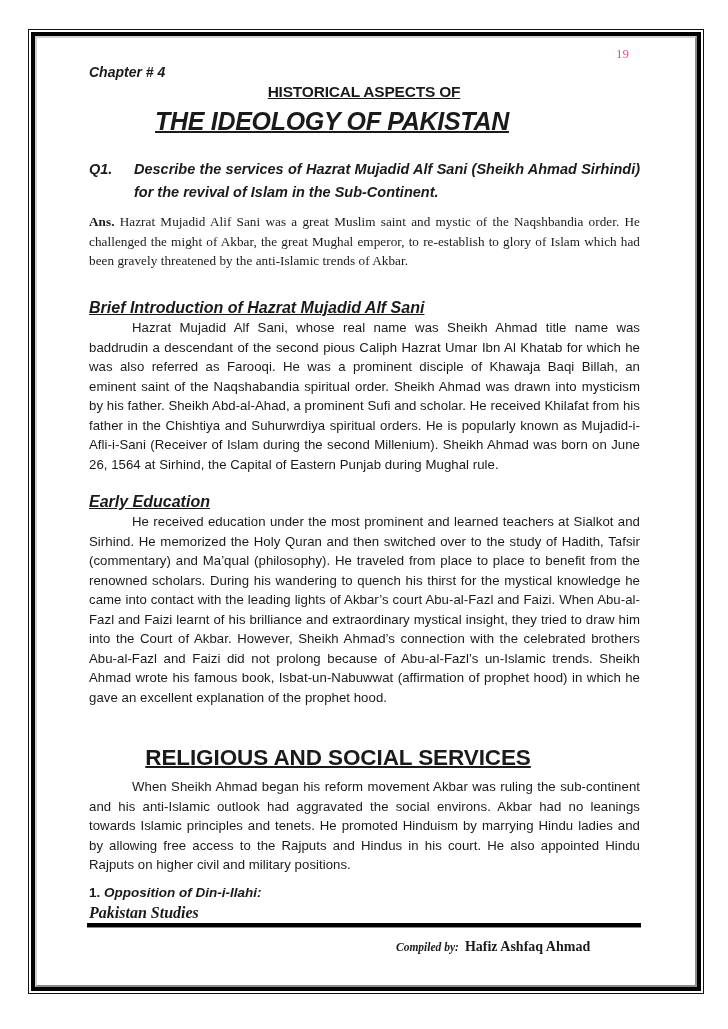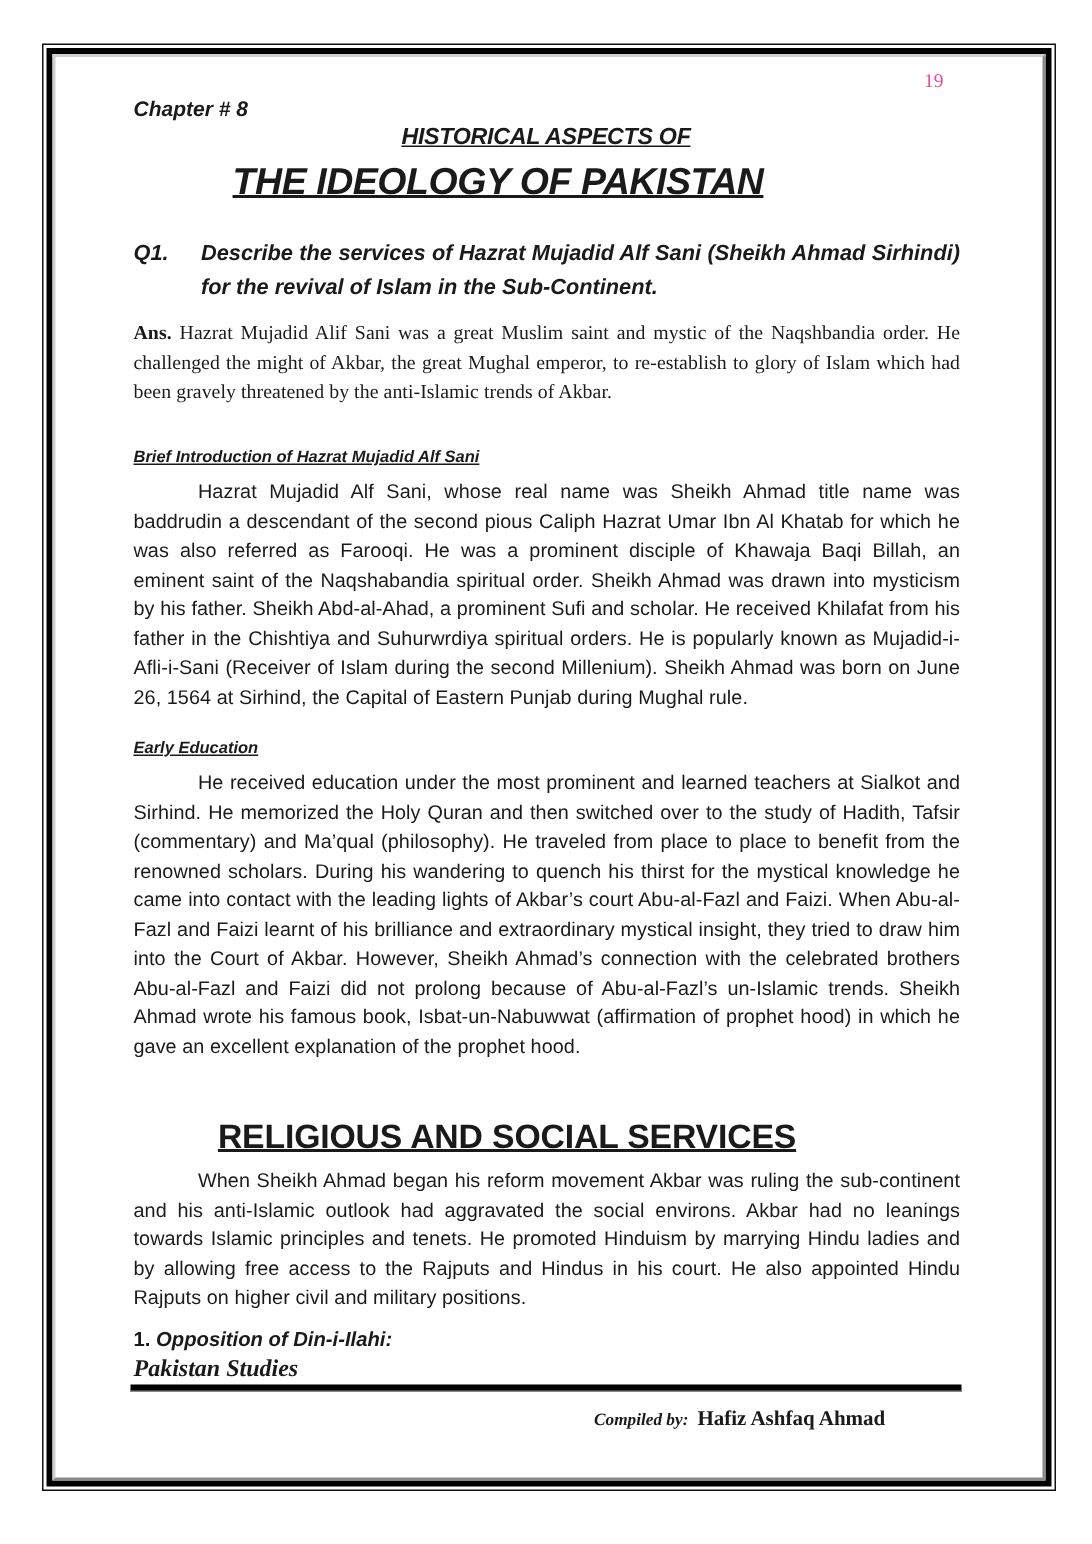--- a/index.html
+++ b/index.html
@@ -63,21 +63,20 @@
     font-style: italic;
   }
   .heading-sub {
     position: absolute;
     left: 0;
     width: 728px;
     top: 83px;
     text-align: center;
     font-size: 15.5px;
     font-weight: bold;
-    font-style: italic;
     text-decoration: underline;
     letter-spacing: -0.2px;
   }
   .heading-main {
     position: absolute;
     left: 0;
     width: 664px;
     top: 107px;
     text-align: center;
     font-size: 25px;
@@ -117,21 +116,21 @@
     line-height: 19.5px;
     text-align: justify;
     letter-spacing: 0.05px;
   }
   .indent { text-indent: 43px; }
   .ans-label { font-weight: bold; }
 
   .sub-heading {
     position: absolute;
     left: 89px;
-    font-size: 11px;
+    font-size: 16px;
     font-weight: bold;
     font-style: italic;
     text-decoration: underline;
   }
 
   .section-heading {
     position: absolute;
     left: 0;
     width: 676px;
     top: 745px;
@@ -192,21 +191,21 @@
 </style>
 </head>
 <body>
 
 <div class="page-border-outer"></div>
 <div class="page-border-thick"></div>
 <div class="page-border-inner"></div>
 
 <div class="page-number">19</div>
 
-<div class="chapter-label">Chapter # 8</div>
+<div class="chapter-label">Chapter # 4</div>
 
 <div class="heading-sub">HISTORICAL ASPECTS OF</div>
 <div class="heading-main">THE IDEOLOGY OF PAKISTAN</div>
 
 <div class="question">
   <span class="q-num">Q1.</span>
   <span class="q-text">Describe the services of Hazrat Mujadid Alf Sani (Sheikh Ahmad Sirhindi) for the revival of Islam in the Sub-Continent.</span>
 </div>
 
 <div class="body-block" style="top: 212px; font-family: Liberation Serif, serif;"><span class="ans-label">Ans.</span><span> Hazrat Mujadid Alif Sani was a great Muslim saint and mystic of the Naqshbandia order. He challenged the might of Akbar, the great Mughal emperor, to re-establish to glory of Islam which had been gravely threatened by the anti-Islamic trends of Akbar.</span></div>

